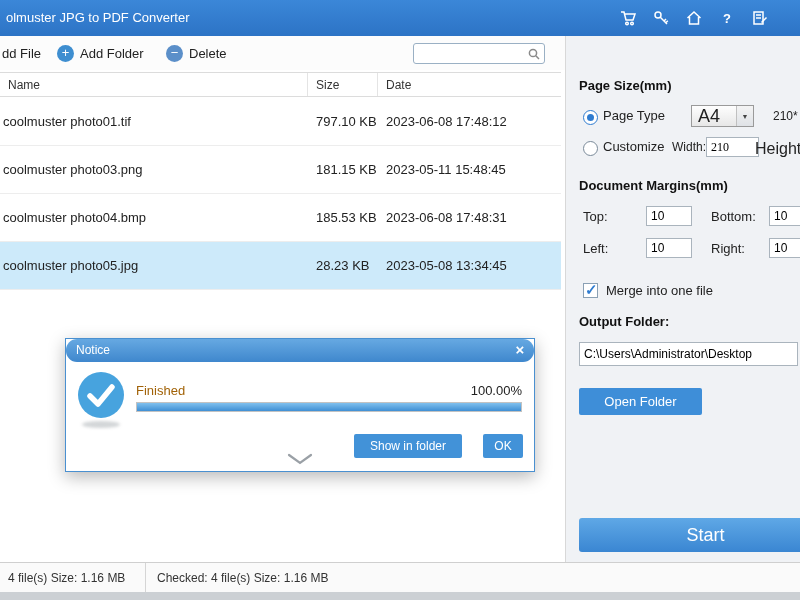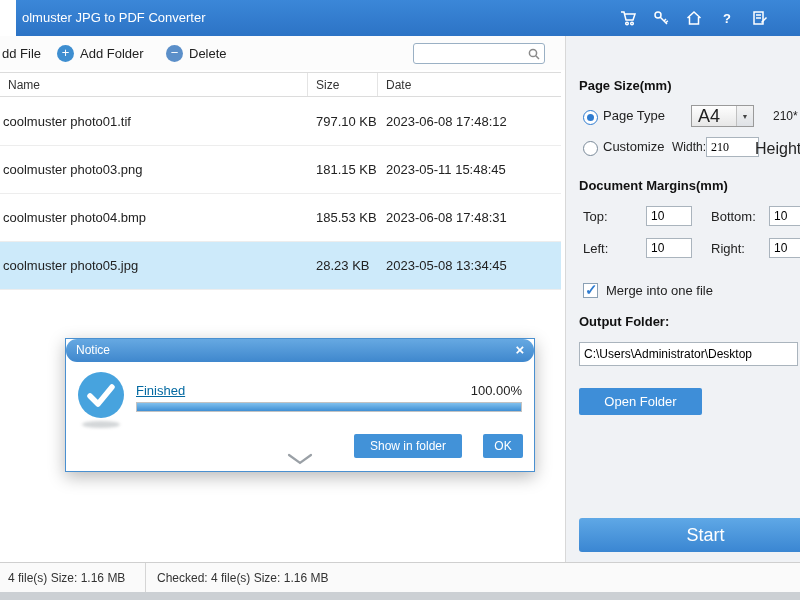--- a/index.html
+++ b/index.html
@@ -1,21 +1,21 @@
 <!DOCTYPE html>
 <html><head>
 <meta charset="utf-8">
 <style>
   html,body{margin:0;padding:0;}
   .stage{position:relative;width:800px;height:600px;overflow:hidden;background:#ccd0d4;
          font-family:"Liberation Sans",sans-serif;-webkit-font-smoothing:antialiased;}
   .window{position:absolute;top:0;left:0;width:800px;height:592px;background:#fff;}
 
   
-  .titlebar{position:absolute;top:0;left:16px;right:0;height:42px;
+  .titlebar{position:absolute;top:0;left:0;right:0;height:42px;
             background:linear-gradient(#3b87d8,#2a70c2);color:#fff;padding-left:8px;}
   .title{position:absolute;left:6px;top:10px;font-size:13px;}
   .tb-icons{position:absolute;right:30px;top:8px;display:flex;gap:13px;}
   .tb-ic{width:20px;height:20px;display:flex;align-items:center;justify-content:center;
          color:#fff;font-size:13px;font-weight:bold;cursor:pointer;}
   .tb-ic svg{display:block;}
 
   
   .toolbar{position:absolute;top:36px;left:0;right:0;height:34px;background:#fcfcfc;}
   .tool-btn{position:absolute;top:0;height:34px;display:flex;align-items:center;gap:6px;
@@ -114,21 +114,21 @@
           border:1px solid #4a90d0;box-shadow:0 5px 16px rgba(0,0,0,.28);box-sizing:border-box;}
   .dialog-titlebar{position:absolute;top:0;left:0;right:0;height:23px;
                    background:linear-gradient(#66a9e2,#3f87cd);color:#fff;font-size:12px;border-radius:11px;}
   .dialog-title{position:absolute;left:10px;top:4px;}
   .dialog-close{position:absolute;right:5px;top:2px;width:18px;height:18px;text-align:center;
                 font-size:15px;font-weight:bold;line-height:18px;cursor:pointer;}
   .check-circle{position:absolute;left:12px;top:33px;width:46px;height:46px;border-radius:50%;
                 background:#47a3de;display:flex;align-items:center;justify-content:center;}
   .circle-shadow{position:absolute;left:16px;top:82px;width:38px;height:7px;border-radius:50%;
                  background:rgba(80,90,100,.25);filter:blur(1.5px);}
-  .finished-label{position:absolute;left:70px;top:44px;font-size:13px;color:#0369a1;text-decoration:underline;}
+  .finished-label{position:absolute;left:70px;top:44px;font-size:13px;color:#a16207;}
   .percent-label{position:absolute;right:12px;top:44px;font-size:13px;color:#222;}
   .progress{position:absolute;left:70px;right:12px;top:63px;height:10px;background:#e4e4e4;
             border:1px solid #c2c2c2;box-sizing:border-box;}
   .progress-fill{height:100%;width:0;background:linear-gradient(#7fc0ee,#3f8fd4);}
   .dialog-btn{position:absolute;top:95px;height:24px;background:#4292d8;color:#fff;border:none;
               font-size:12px;border-radius:2px;font-family:inherit;cursor:pointer;}
   .show-btn{left:288px;width:108px;}
   .ok-btn{left:417px;width:40px;}
   .dialog-chevron{position:absolute;left:50%;transform:translateX(-50%);top:112px;cursor:pointer;}
 </style>

